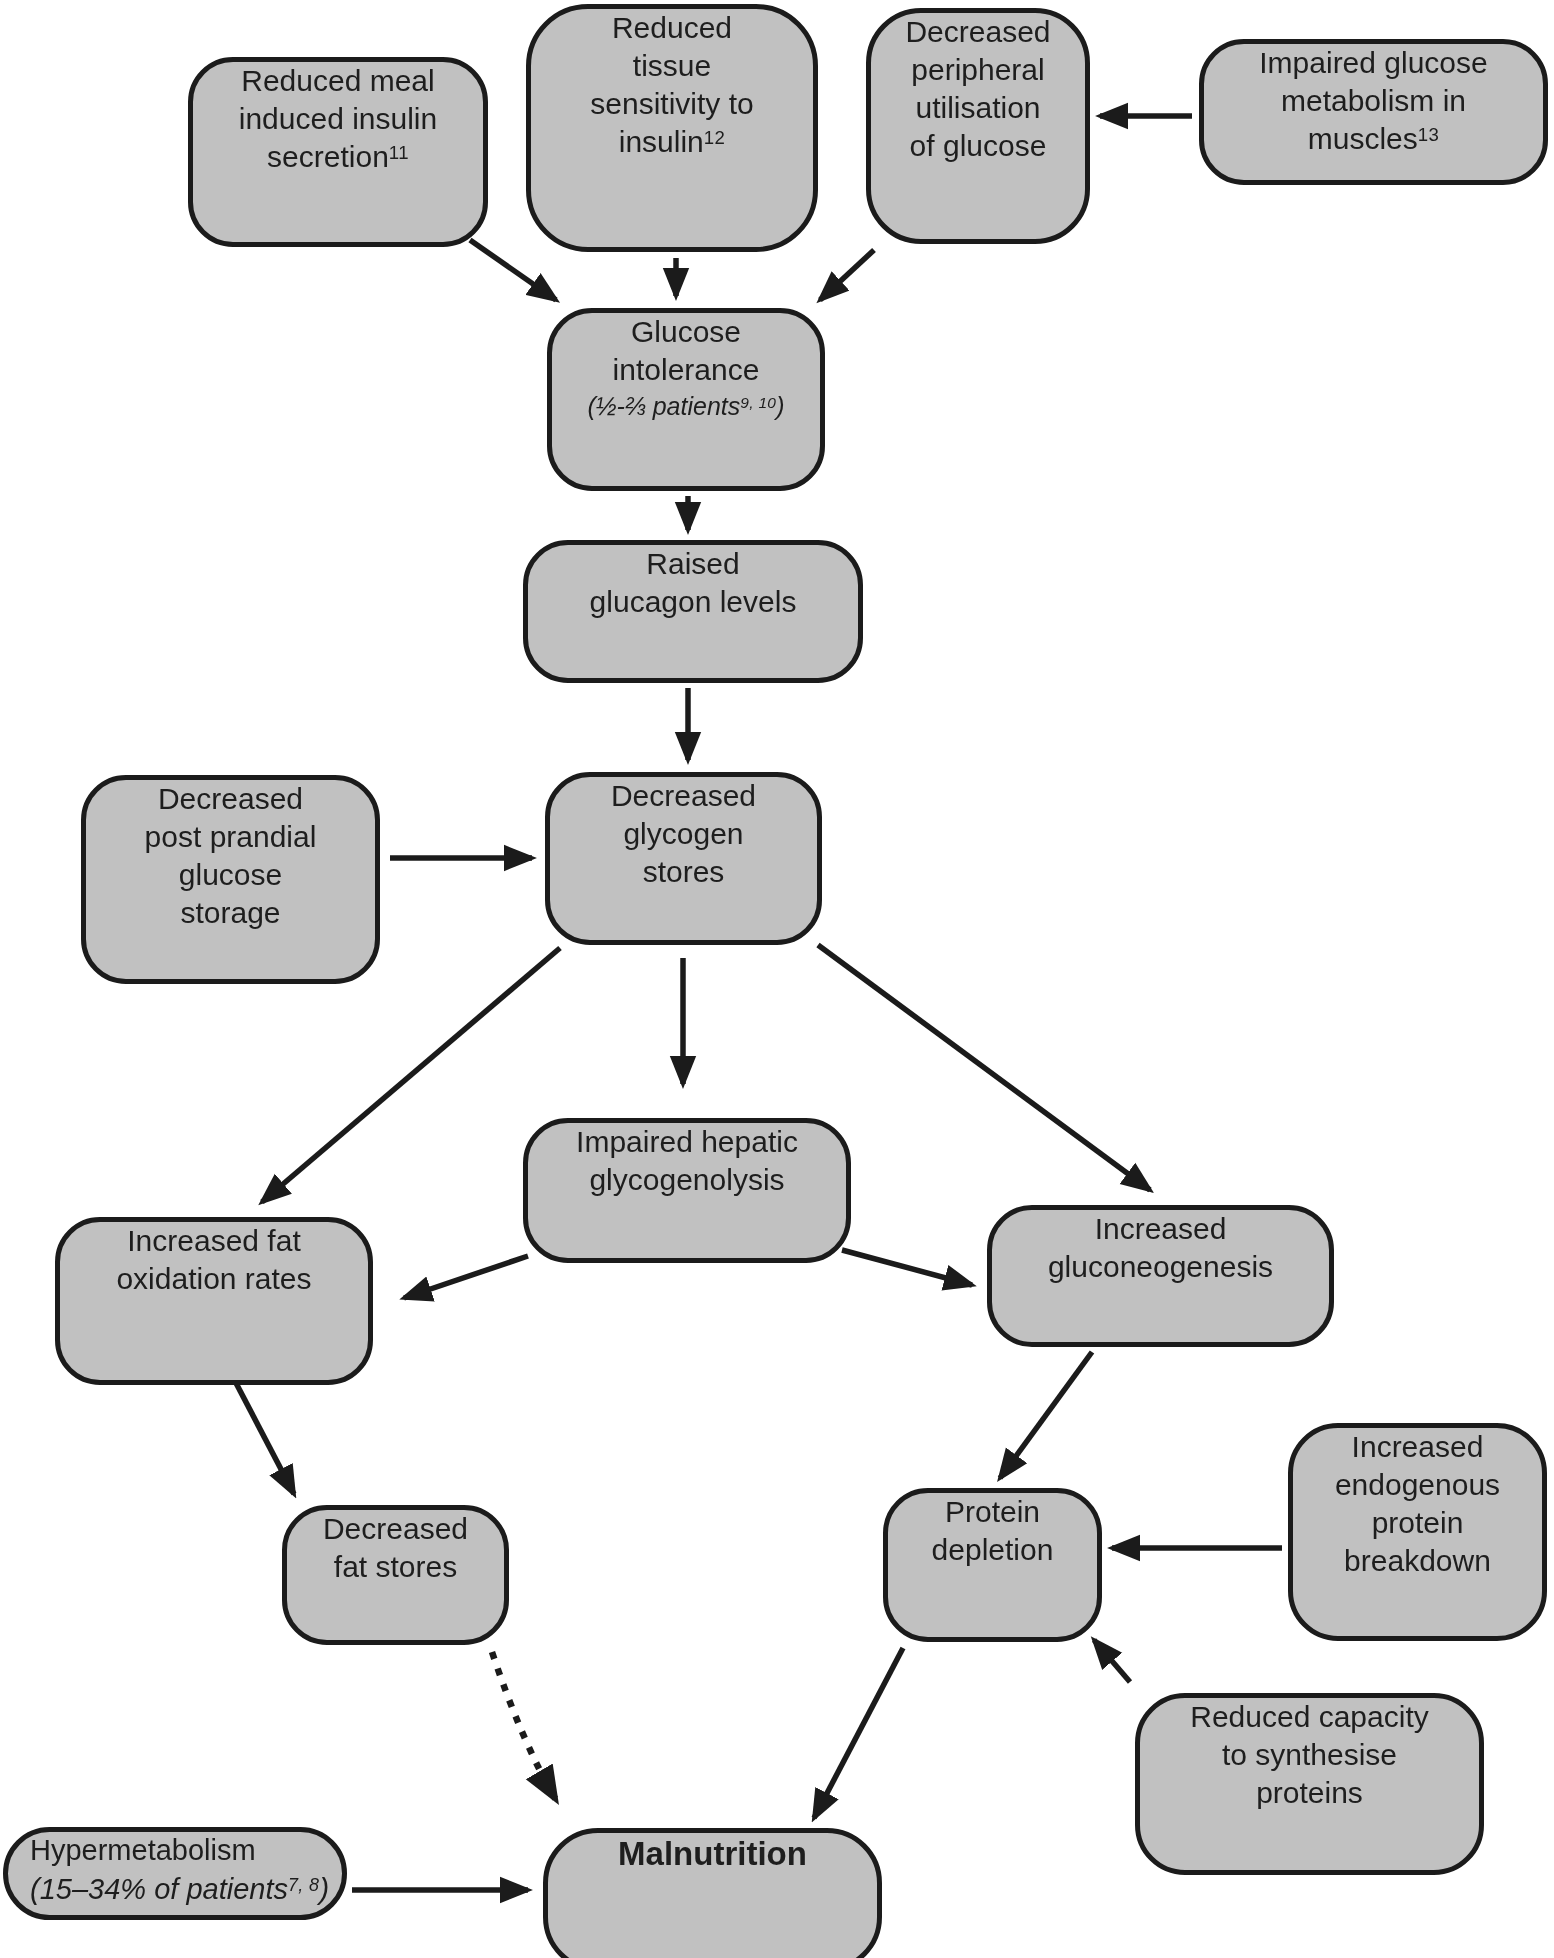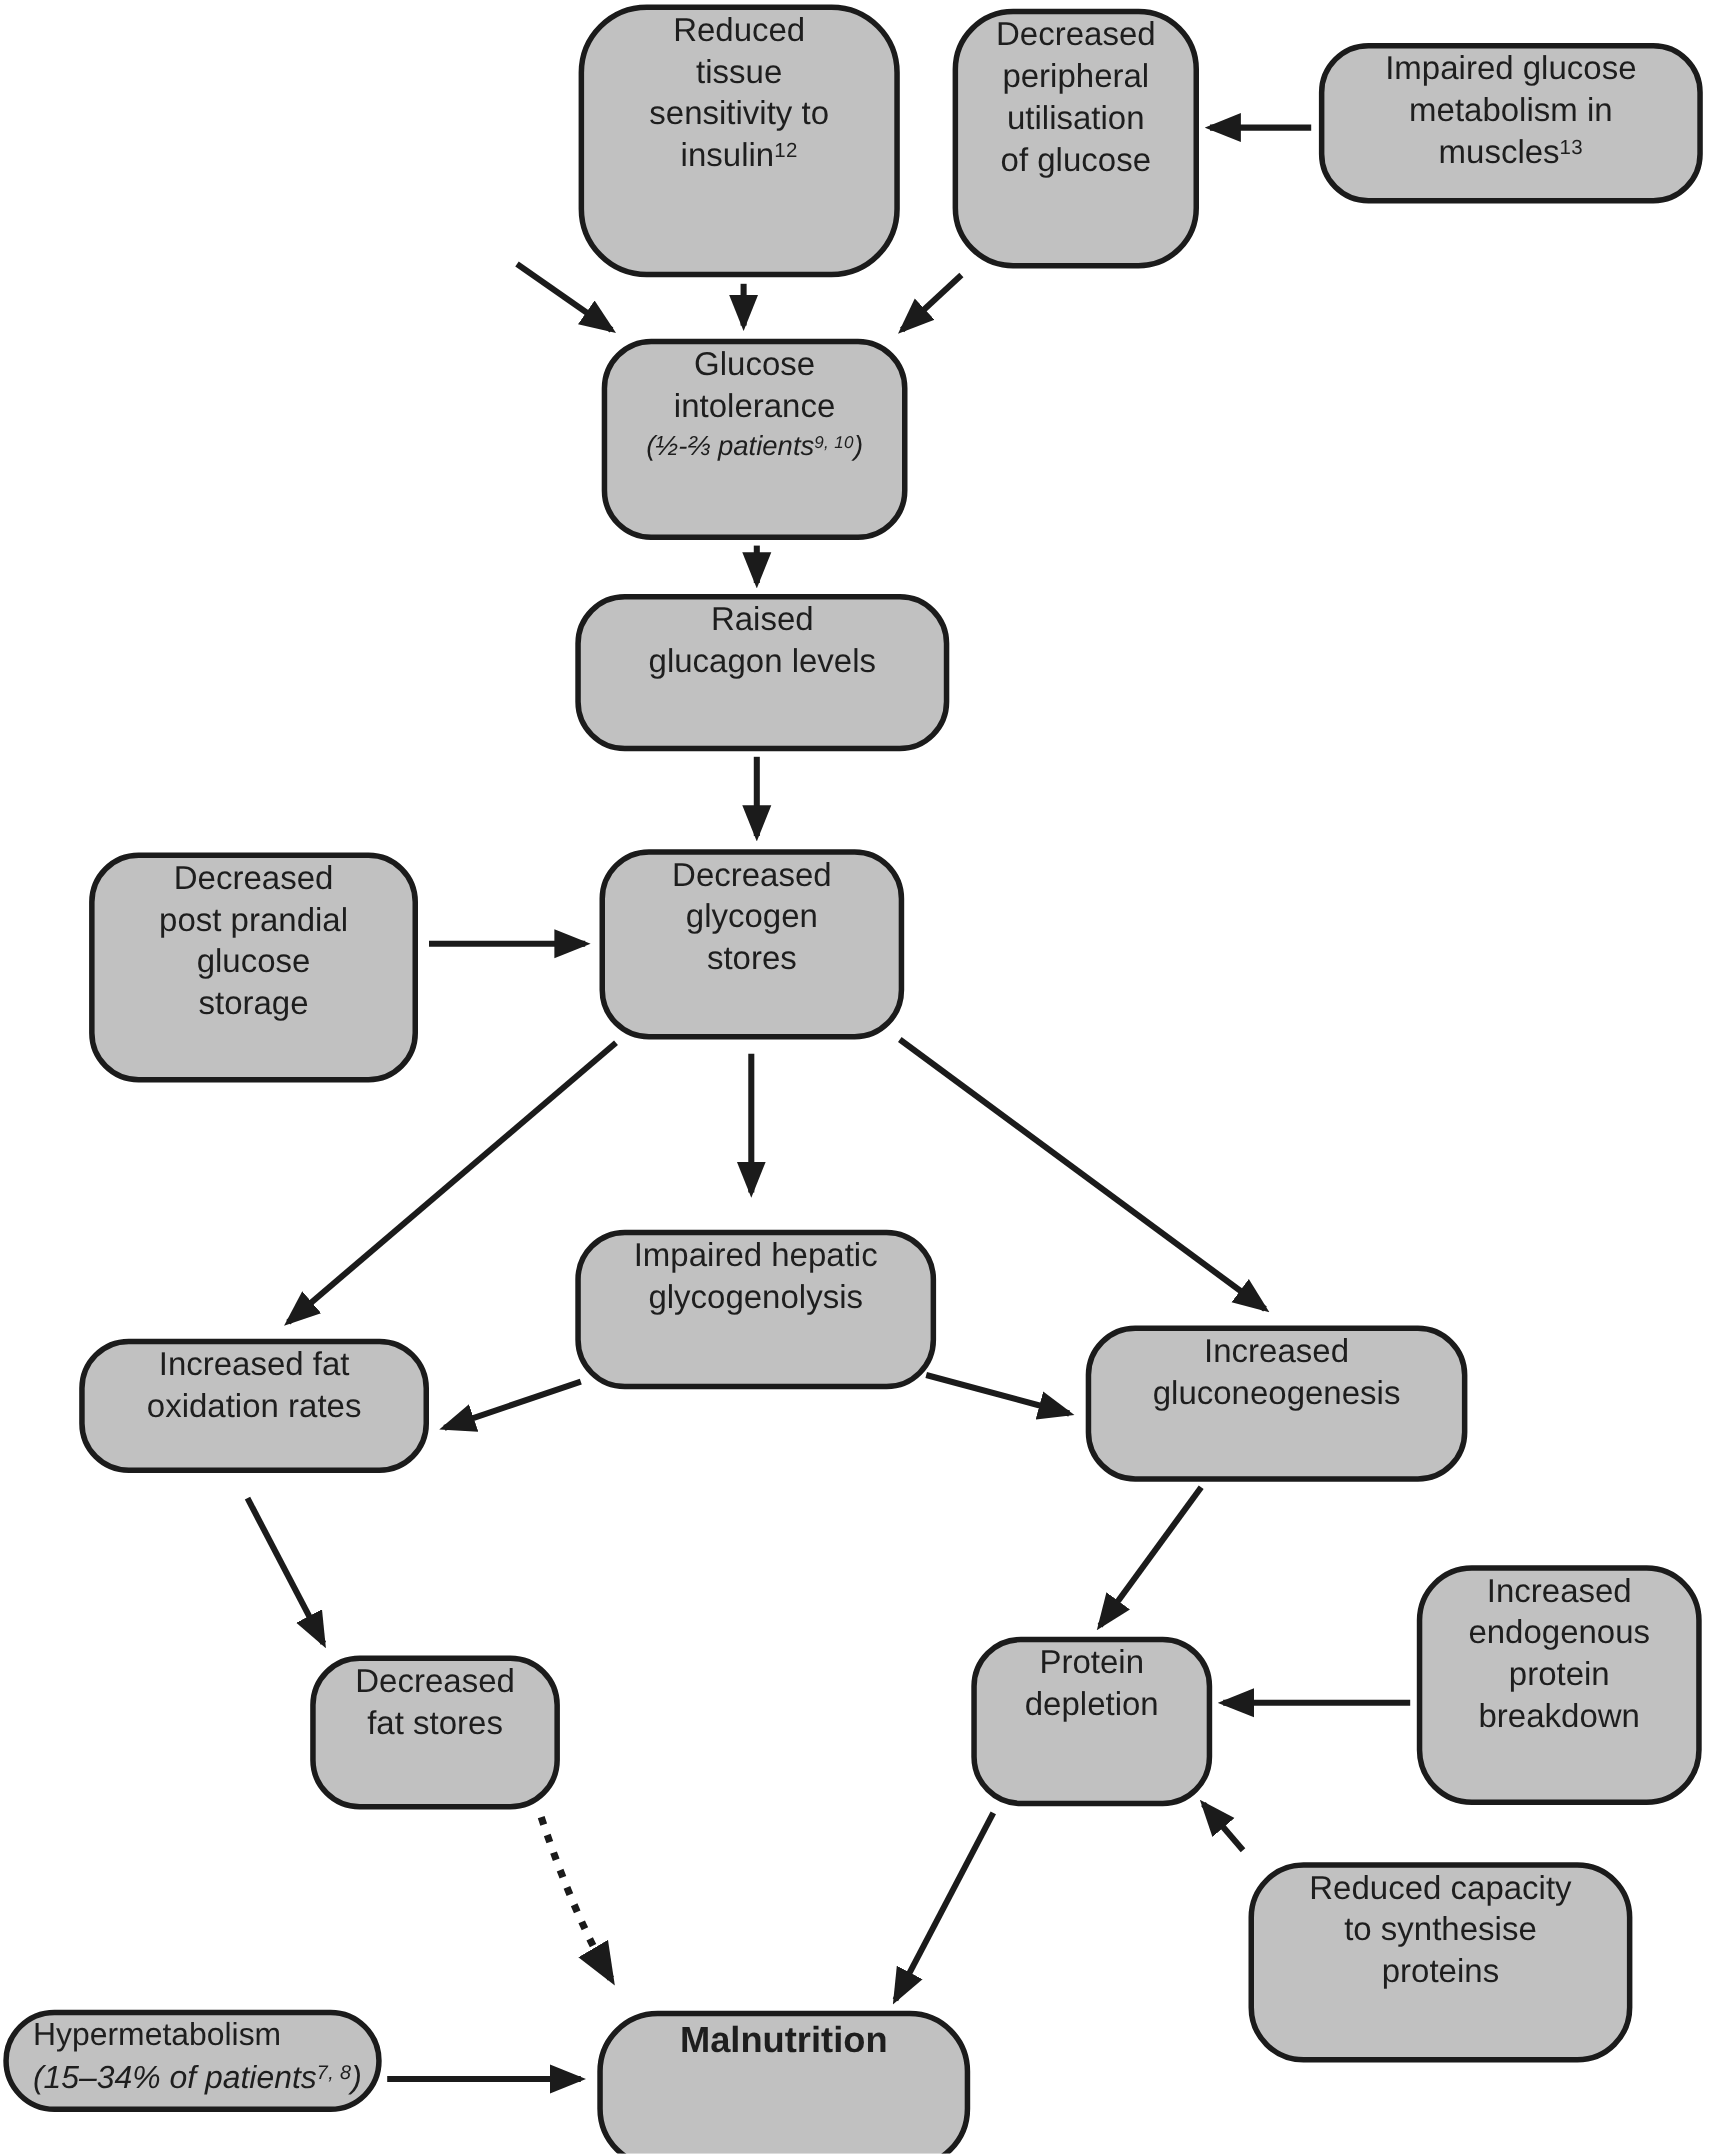--- a/index.html
+++ b/index.html
@@ -59,20 +59,25 @@
     <line class="edge" x1="842" y1="1250" x2="972" y2="1285" marker-end="url(#ah)"></line>
     <line class="edge" x1="225" y1="1362" x2="294" y2="1494" marker-end="url(#ah)"></line>
     <line class="edge" x1="1092" y1="1352" x2="1000" y2="1478" marker-end="url(#ah)"></line>
     <line class="edge" x1="1282" y1="1548" x2="1112" y2="1548" marker-end="url(#ah)"></line>
     <line class="edge" x1="1130" y1="1682" x2="1094" y2="1640" marker-end="url(#ah)"></line>
     <line class="edge" x1="903" y1="1648" x2="814" y2="1818" marker-end="url(#ah)"></line>
     <path class="edge dotted" d="M 492 1652 Q 522 1742 556 1800" marker-end="url(#ah)"></path>
     <line class="edge" x1="352" y1="1890" x2="528" y2="1890" marker-end="url(#ah)"></line>
   </svg>
 
+  <div class="node" style="left:188px;top:57px;width:300px;height:190px">
+    <div class="label"><span class="t">Reduced meal
+induced insulin
+secretion</span><sup class="sup">11</sup></div>
+  </div>
 
   <div class="node r60" style="left:526px;top:4px;width:292px;height:248px">
     <div class="label"><span class="t">Reduced
 tissue
 sensitivity to
 insulin</span><sup class="sup">12</sup></div>
   </div>
 
   <div class="node r55" style="left:866px;top:8px;width:224px;height:236px">
     <div class="label"><span class="t">Decreased
@@ -111,21 +116,21 @@
     <div class="label"><span class="t">Decreased
 glycogen
 stores</span></div>
   </div>
 
   <div class="node" style="left:523px;top:1118px;width:328px;height:145px">
     <div class="label"><span class="t">Impaired hepatic
 glycogenolysis</span></div>
   </div>
 
-  <div class="node" style="left:72px;top:1217px;width:318px;height:122px">
+  <div class="node" style="left:55px;top:1217px;width:318px;height:168px">
     <div class="label"><span class="t">Increased fat
 oxidation rates</span></div>
   </div>
 
   <div class="node" style="left:987px;top:1205px;width:347px;height:142px">
     <div class="label"><span class="t">Increased
 gluconeogenesis</span></div>
   </div>
 
   <div class="node" style="left:282px;top:1505px;width:227px;height:140px">

